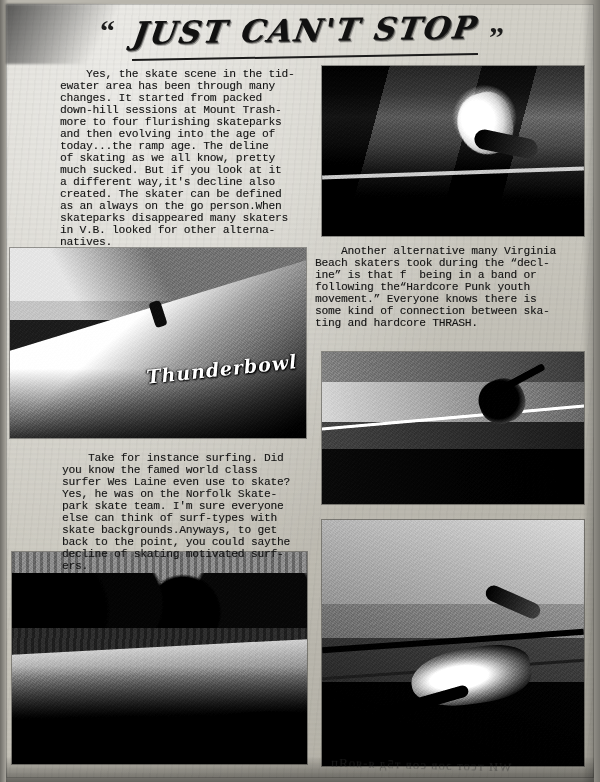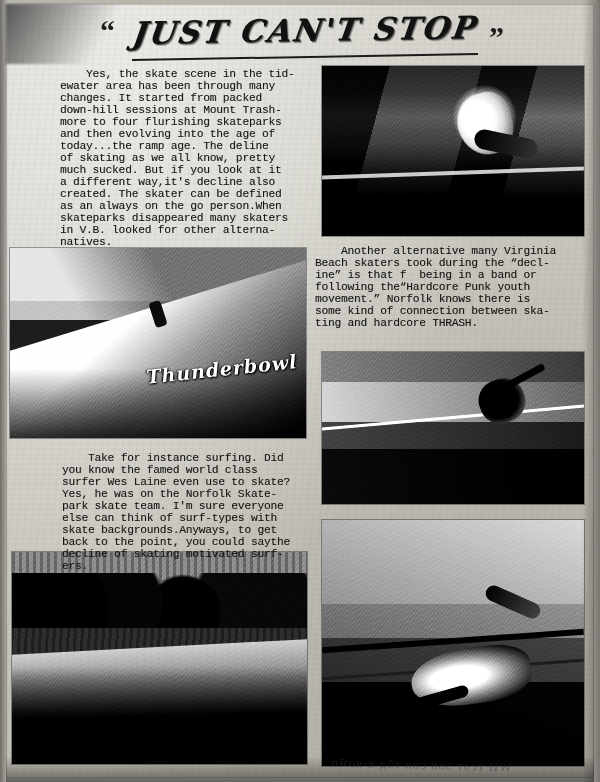--- a/index.html
+++ b/index.html
@@ -490,21 +490,21 @@
 a different way,it's decline also
 created. The skater can be defined
 as an always on the go person.When
 skateparks disappeared many skaters
 in V.B. looked for other alterna-
 natives.</div>
   <div class="body-text" id="para-alternative">    Another alternative many Virginia
 Beach skaters took during the “decl-
 ine” is that f  being in a band or
 following the“Hardcore Punk youth
-movement.” Norfolk knows there is
+movement.” Everyone knows there is
 some kind of connection between ska-
 ting and hardcore THRASH.</div>
   <div class="body-text" id="para-surfing">    Take for instance surfing. Did
 you know the famed world class
 surfer Wes Laine even use to skate?
 Yes, he was on the Norfolk Skate-
 park skate team. I'm sure everyone
 else can think of surf-types with
 skate backgrounds.Anyways, to get
 back to the point, you could saythe

